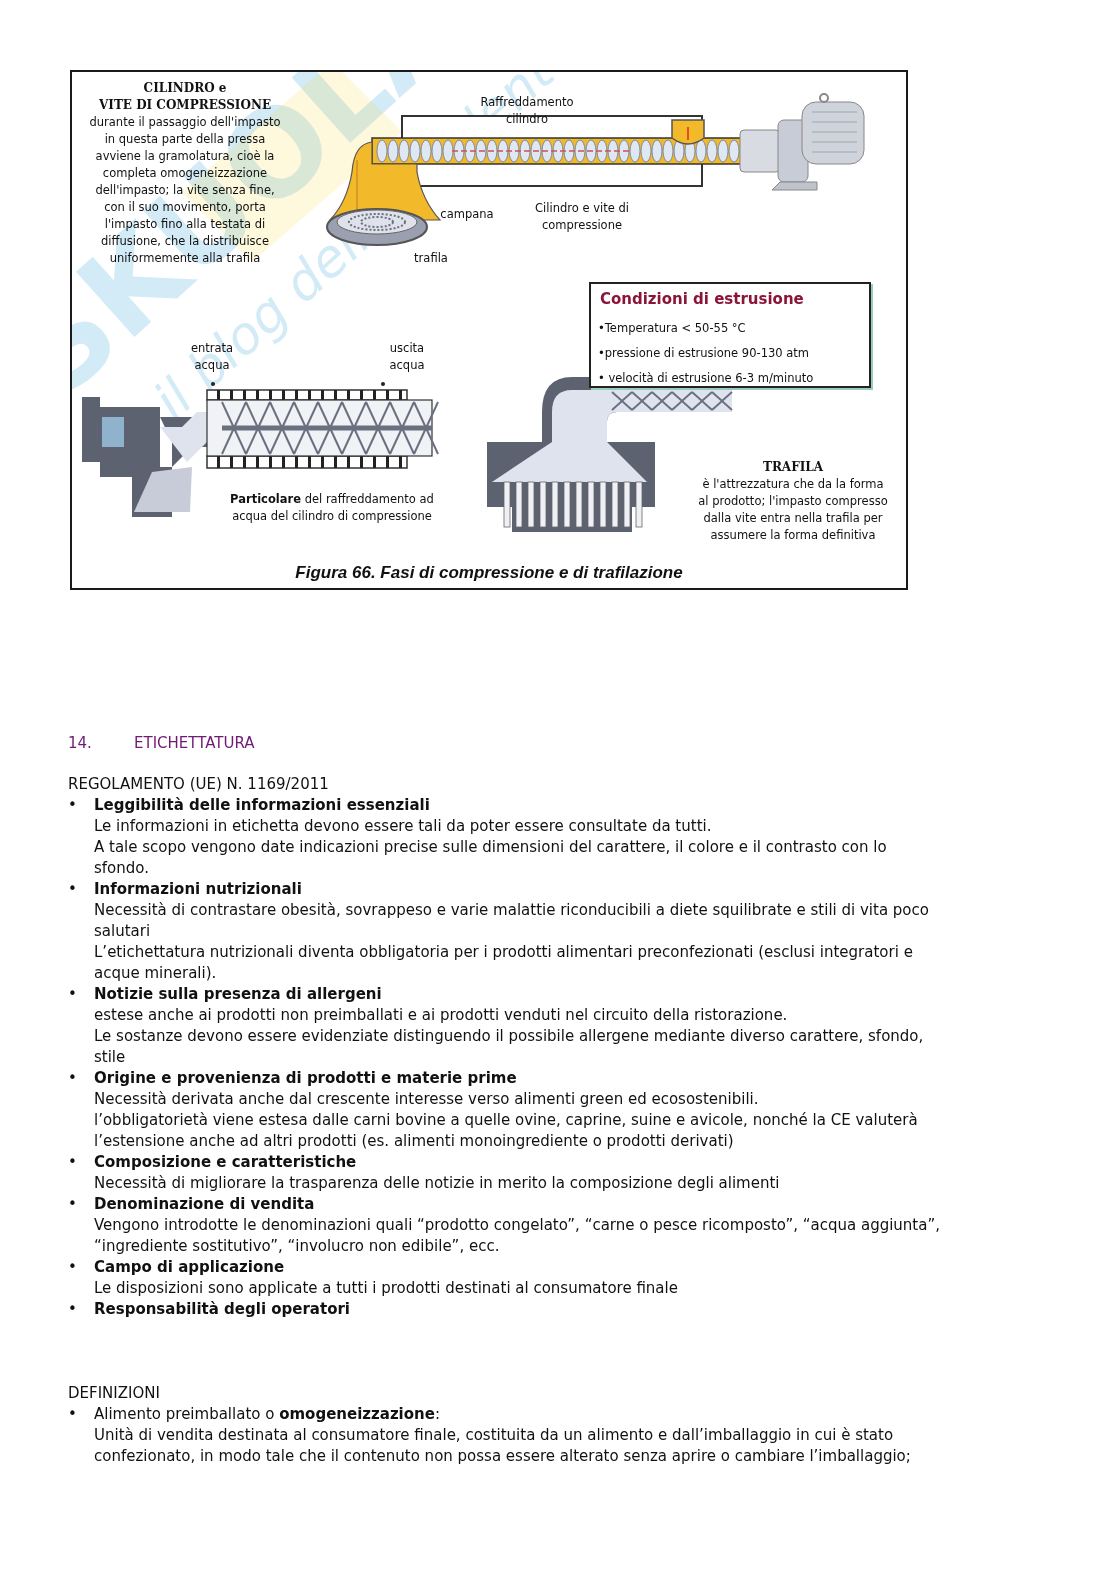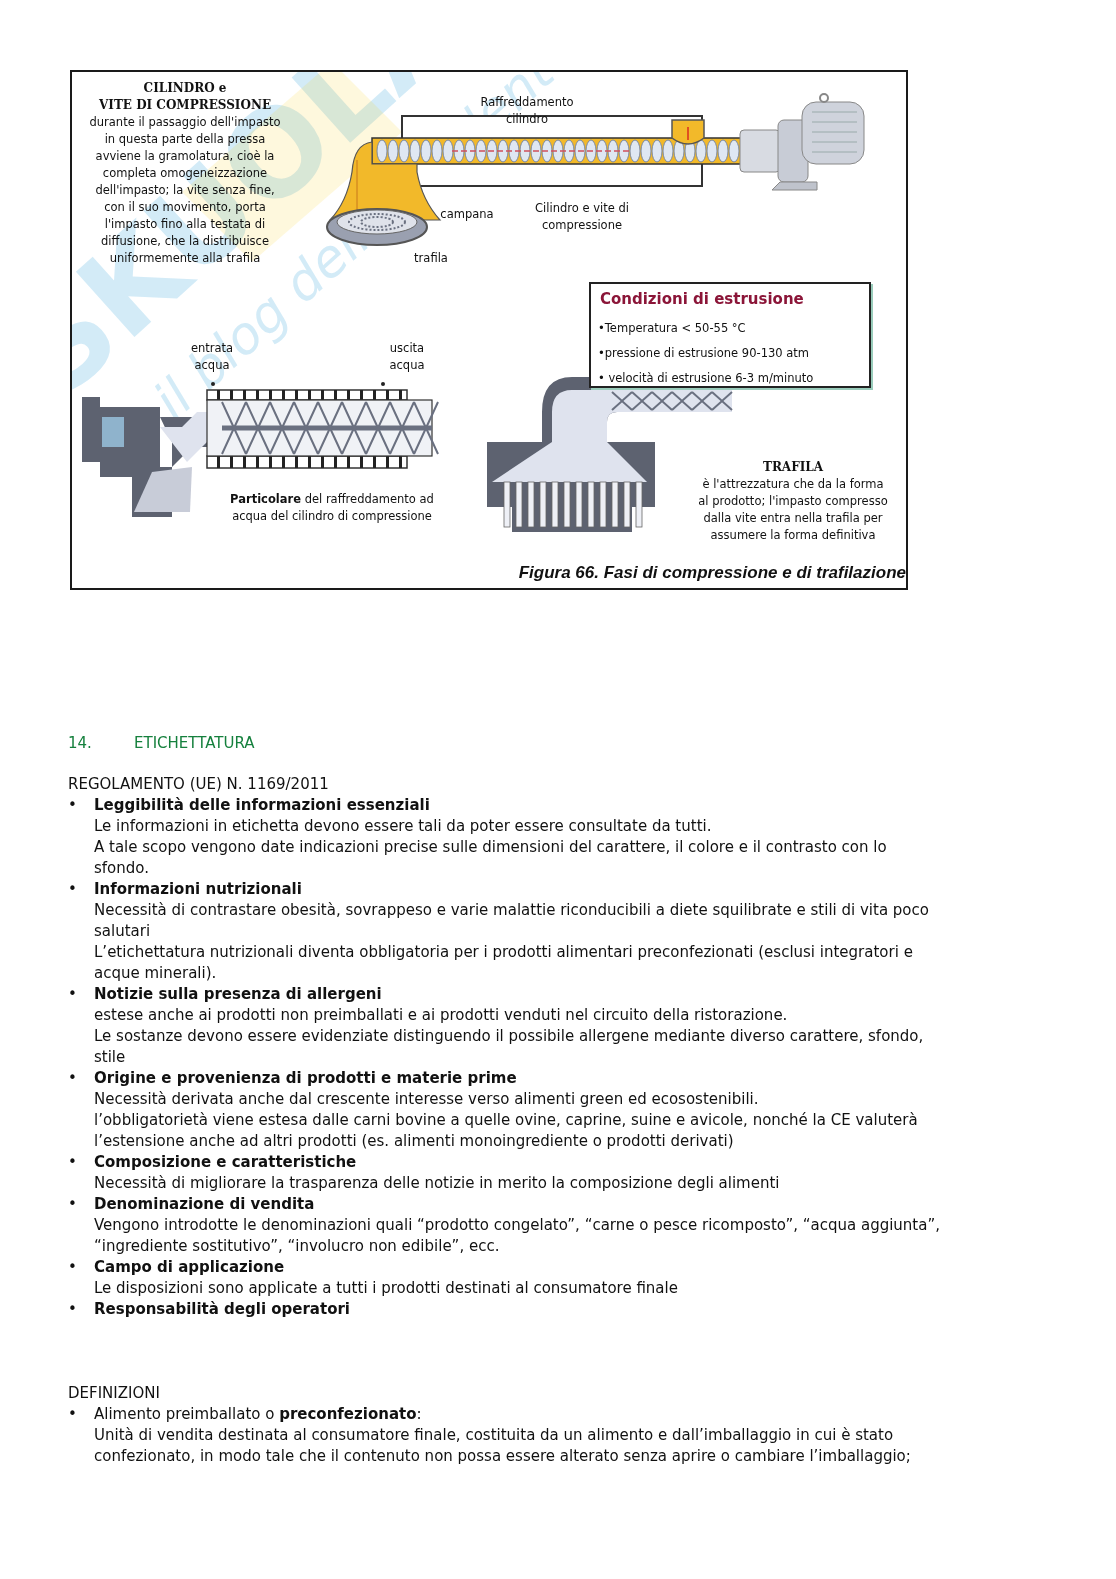--- a/index.html
+++ b/index.html
@@ -9,25 +9,25 @@
             border:2px solid #1a1a1a; box-sizing:border-box; background:#fff; overflow:hidden; }
   .figure svg.art { position:absolute; left:0; top:0; }
   .fig-text { position:absolute; font-family:"DejaVu Sans", sans-serif; font-size:11.5px;
               line-height:17px; color:#111; text-align:center; }
   .fig-text b { font-family:"DejaVu Serif", serif; }
   .cil-title { font-family:"DejaVu Serif", serif; font-weight:bold; font-size:12px; line-height:17px; }
   .cond-box { position:absolute; left:517px; top:181px; width:282px; height:106px;
               border:2px solid #222; box-sizing:border-box; background:#fff; box-shadow:2px 2px 0 #9cb;margin-top:29px; }
   .cond-title { position:absolute; left:9px; top:6px; font-size:15px; font-weight:bold; color:#8b1538; }
   .cond-item { position:absolute; left:7px; font-size:11.5px; color:#111; white-space:nowrap; }
-  .caption { position:absolute; left:0; right:0; top:491px; text-align:right;
+  .caption { position:absolute; left:0; right:0; top:491px; text-align:center;
              font-family:"Liberation Sans", sans-serif; font-style:italic; font-weight:bold; font-size:17px; color:#111; }
   .watermark { position:absolute; pointer-events:none; }
   .doc { position:absolute; left:68px; top:733px; width:990px; font-size:15px; line-height:21px; }
-  .heading { color:#15803d; font-size:15px; height:21px; margin-bottom:20px; }
+  .heading { color:#701a75; font-size:15px; height:21px; margin-bottom:20px; }
   .heading .num { display:inline-block; width:66px; }
   .line { white-space:nowrap; }
   .bullet-row { position:relative; padding-left:26px; }
   .bullet-row .bullet { position:absolute; left:0; top:0; }
   .bullet-title { font-weight:bold; }
   .gap { height:63px; }
 </style>
 </head>
 <body>
 
@@ -326,18 +326,18 @@
       <div class="bullet-row">
         <span class="bullet">•</span>
         <div class="bullet-title line">Responsabilità degli operatori</div>
       </div>
     </div>
   <div class="gap"></div>
   <div class="line">DEFINIZIONI</div>
   <div id="defs">
       <div class="bullet-row">
         <span class="bullet">•</span>
-        <div class="line"><span>Alimento preimballato o </span><b>preconfezionato</b><span>:</span></div>
+        <div class="line"><span>Alimento preimballato o </span><b>omogeneizzazione</b><span>:</span></div>
         <div class="line">Unità di vendita destinata al consumatore finale, costituita da un alimento e dall’imballaggio in cui è stato</div>
         <div class="line">confezionato, in modo tale che il contenuto non possa essere alterato senza aprire o cambiare l’imballaggio;</div>
       </div>
     </div>
 </div>
 
 </body></html>

